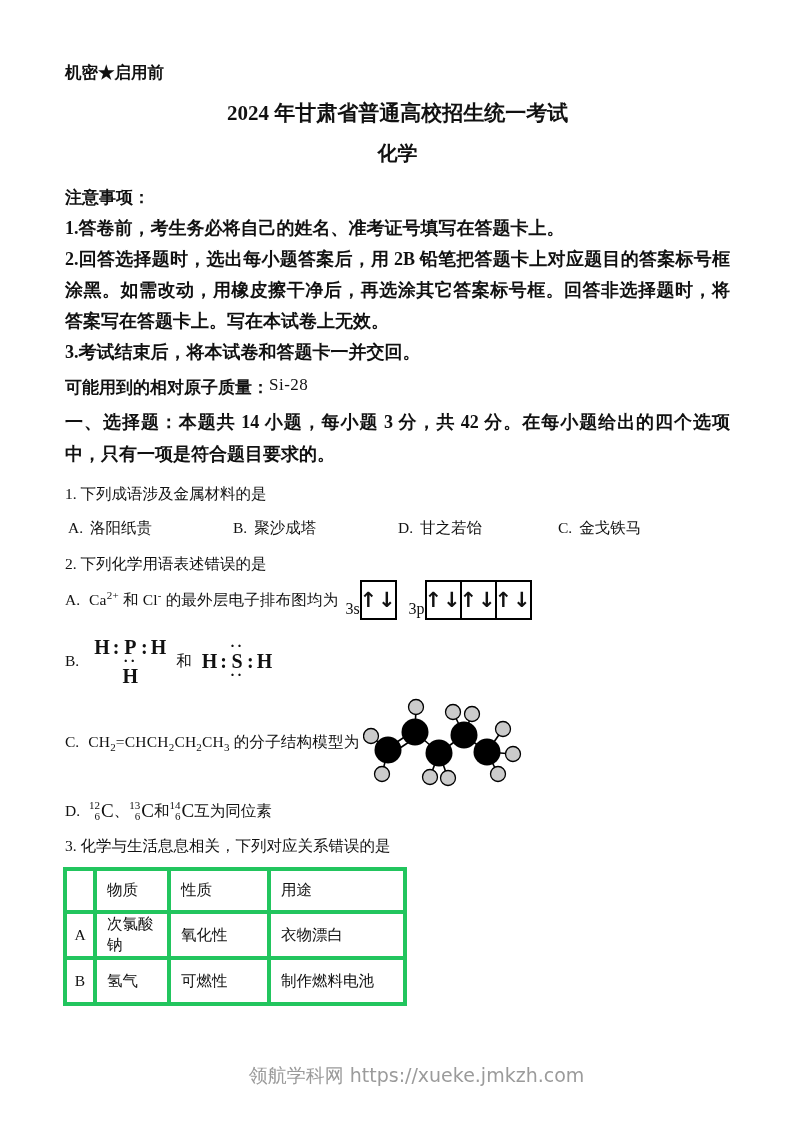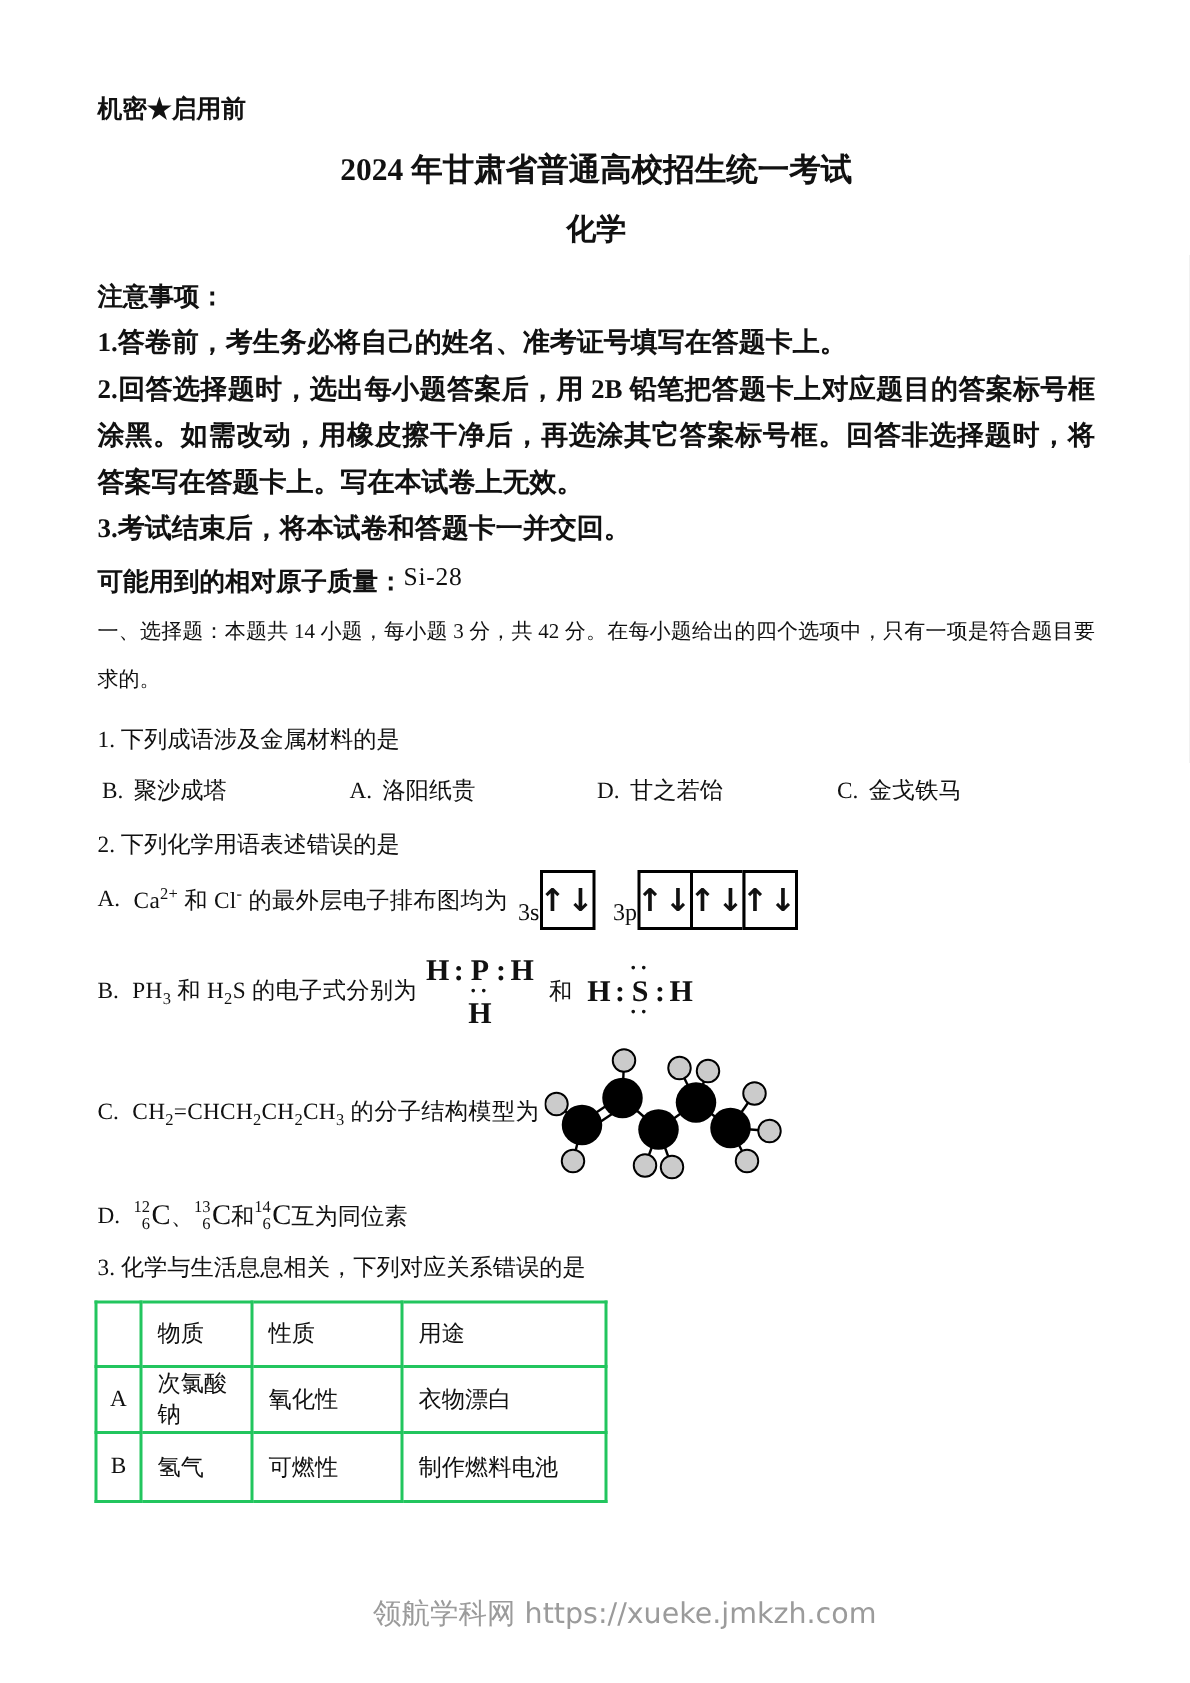--- a/index.html
+++ b/index.html
@@ -14,21 +14,21 @@
   .classification { font-size:16.5px; font-weight:bold; line-height:22px; }
   .title   { text-align:center; font-size:21px; font-weight:bold; margin-top:15px; line-height:28px; }
   .subject { text-align:center; font-size:20px; font-weight:bold; margin-top:12px; line-height:28px; }
 
   .notice-h { font-size:17px; font-weight:bold; margin-top:16px; line-height:30px; }
   .notice-p { font-size:18px; font-weight:bold; line-height:31px; text-align:justify; }
 
   .atomic { font-size:17px; font-weight:bold; margin-top:4px; line-height:32px; }
   .atomic .val { font-weight:normal; font-size:17px; position:relative; top:-3px; letter-spacing:0.5px; }
 
-  .section-h { font-size:14px; font-weight:normal; line-height:32px; text-align:justify; margin-top:2px; }
+  .section-h { font-size:18px; font-weight:bold; line-height:32px; text-align:justify; margin-top:2px; }
 
   .stem { font-size:15.5px; line-height:24px; margin-top:12px; }
   .opt-grid { display:grid; grid-template-columns:165px 165px 160px auto; margin-top:10px; padding-left:3px; font-size:15.5px; line-height:24px; }
   .opt-grid .lbl { margin-right:7px; }
 
   .opt-row { display:flex; align-items:center; font-size:15.5px; }
   .opt-row .lbl { margin-right:9px; }
   .chem { letter-spacing:0.2px; }
   .sub { font-size:11px; vertical-align:-4px; }
   .sup { font-size:11px; vertical-align:6px; }
@@ -56,21 +56,21 @@
   .row-c { margin-top:2px; }
   .mol-svg { margin-left:4px; }
 
   .row-d { margin-top:8px; }
   .iso { display:inline-flex; flex-direction:column; align-items:flex-end; font-size:11px; line-height:11px; vertical-align:-3px; margin-right:1px; }
   .iso-sym { font-size:19px; }
   .d-frag { font-size:15.5px; }
 
   
   .q3-table { border-collapse:collapse; margin-top:9px; margin-left:-2px; }
-  .q3-table td, .q3-table th { border:2px solid #22c55e; font-size:15.5px; font-weight:normal; text-align:left; padding:0 10px; }
+  .q3-table td, .q3-table th { border:4px solid #22c55e; font-size:15.5px; font-weight:normal; text-align:left; padding:0 10px; }
   .q3-table .key { width:30px; text-align:center; padding:0 6px; }
   .q3-table .c-sub { width:74px; }
   .q3-table .c-prop { width:100px; }
   .q3-table .c-use { width:136px; }
   .q3-table tr.r-h { height:43px; }
   .q3-table tr.r-a { height:40px; }
   .q3-table tr.r-b { height:46px; }
 
   .footer { position:absolute; left:0; top:1063px; width:100%; text-align:center;
             font-family:"DejaVu Sans","Liberation Sans",sans-serif; font-size:19px; color:#9b9b9b;padding-left:40px; }
@@ -91,22 +91,22 @@
     <p class="notice-p">3.考试结束后，将本试卷和答题卡一并交回。</p>
 
     <div class="atomic">
       <span>可能用到的相对原子质量：</span><span class="val">Si-28</span>
     </div>
 
     <div class="section-h">一、选择题：本题共 14 小题，每小题 3 分，共 42 分。在每小题给出的四个选项中，只有一项是符合题目要求的。</div>
 
     <div class="stem">1. 下列成语涉及金属材料的是</div>
     <div class="opt-grid">
+      <div><span class="lbl">A.</span><span>洛阳纸贵</span></div>
       <div><span class="lbl">B.</span><span>聚沙成塔</span></div>
-      <div><span class="lbl">A.</span><span>洛阳纸贵</span></div>
       <div><span class="lbl">D.</span><span>甘之若饴</span></div>
       <div><span class="lbl">C.</span><span>金戈铁马</span></div>
     </div>
 
     <div class="stem">2. 下列化学用语表述错误的是</div>
 
     <div class="opt-row row-a">
       <span class="lbl">A.</span>
       <span class="chem">
         <span>Ca</span><span class="sup">2+</span>
@@ -127,26 +127,20 @@
             <div class="orb-box">↑↓</div>
             <div class="orb-box">↑↓</div>
             <div class="orb-box">↑↓</div>
           </div>
         </div>
       </div>
     </div>
 
     <div class="opt-row row-b">
       <span class="lbl">B.</span>
-      <span class="chem">
-        <span>PH</span><span class="sub">3</span>
-        <span>和</span>
-        <span>H</span><span class="sub">2</span><span>S</span>
-        <span>的电子式分别为</span>
-      </span>
       <span class="lewis">
         <span>H</span>
         <span>:</span>
         <span>P</span>
         <span>:</span>
         <span>H</span>
         <span class="dots">··</span>
         <span class="c3">H</span>
       </span>
       <span class="and-sep">和</span>

